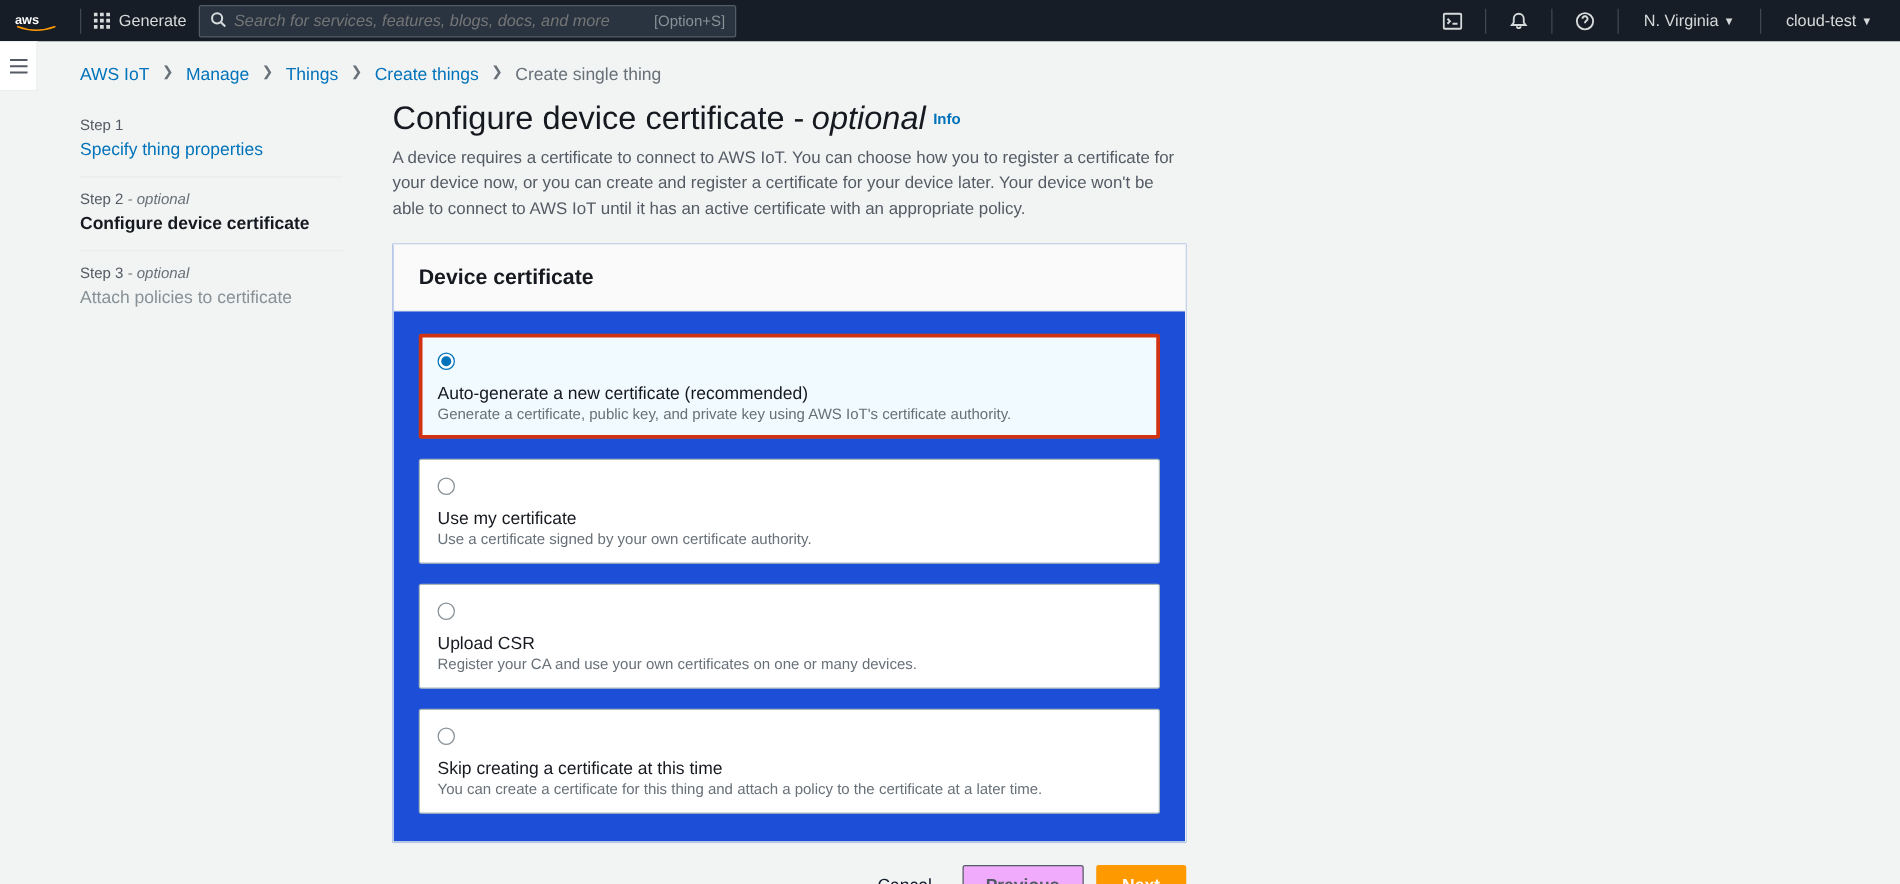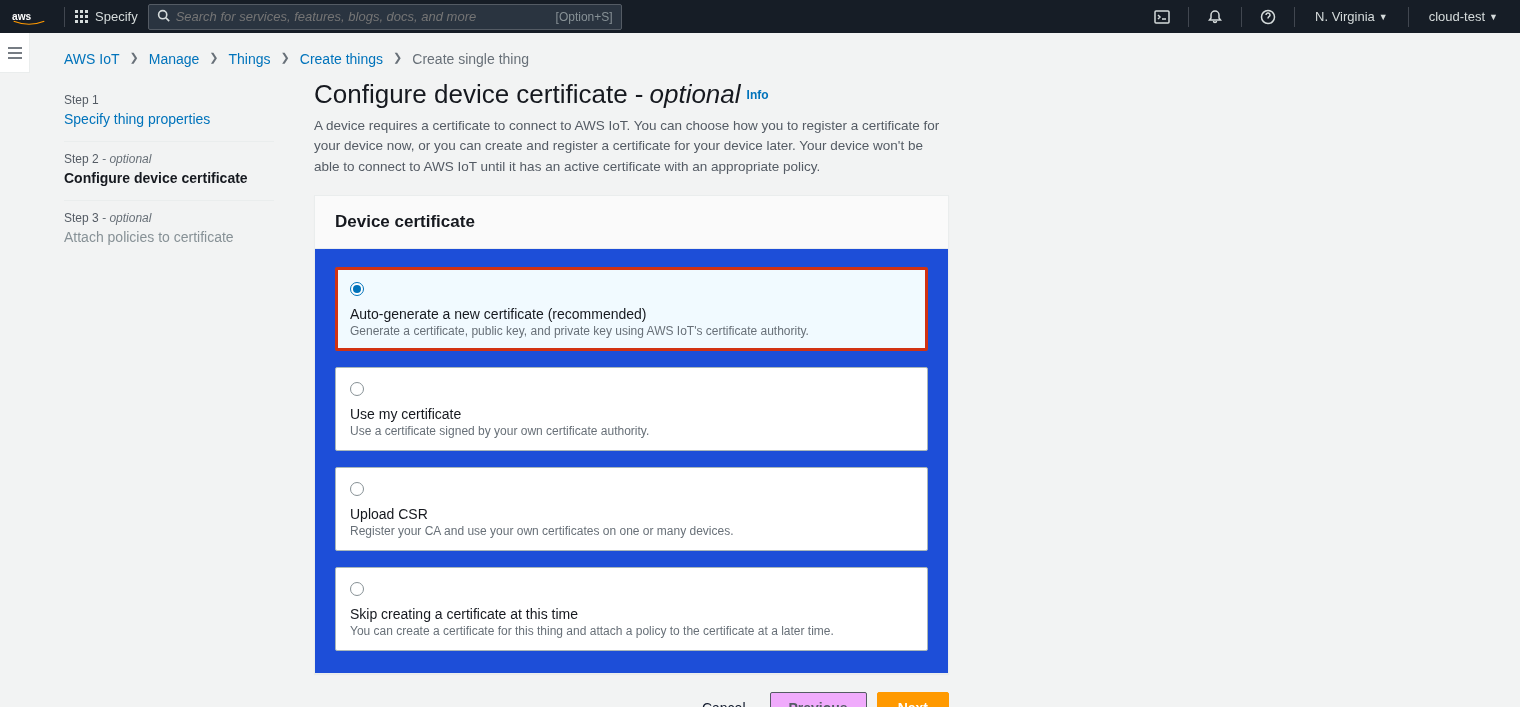--- a/index.html
+++ b/index.html
@@ -5,21 +5,21 @@
 * { box-sizing: border-box; margin: 0; padding: 0; }
 body { font-family: "Amazon Ember", "Helvetica Neue", Arial, sans-serif; font-size: 14px; color: #16191f; background: #f2f3f3; }
 
 
 .topnav { background: #161d26; height: 33px; display: flex; align-items: center; padding: 0 12px; color: #d5dbdb; }
 .aws-logo { display: flex; align-items: center; margin-right: 8px; justify-content: flex-end; }
 .aws-logo svg { height: 16px; }
 .nav-divider { width: 1px; height: 20px; background: #414750; margin: 0 10px; }
 .services-btn { display: flex; align-items: center; gap: 6px; color: #d5dbdb; cursor: pointer; font-size: 13px; }
 .services-grid { display: inline-block; width: 14px; height: 14px; }
-.searchbox { flex: 0 0 auto; display: flex; align-items: center; background: #2a3440; border: 1px solid #545b64; border-radius: 2px; height: 26px; padding: 0 8px; margin-left: 10px; width: 474px; }
+.searchbox { flex: 0 0 auto; display: flex; align-items: center; background: #2a3440; border: 1px solid #545b64; border-radius: 2px; height: 26px; padding: 0 8px; margin-left: 10px; width: 430px; }
 .searchbox input { background: transparent; border: none; color: #d5dbdb; font-size: 13px; font-style: italic; flex: 1; outline: none; }
 .search-shortcut { color: #879196; font-size: 12px; }
 .nav-spacer { flex: 1; }
 .nav-icon-btn { color: #d5dbdb; padding: 0 8px; cursor: pointer; display: flex; align-items: center; }
 .nav-region, .nav-account { color: #d5dbdb; font-size: 13px; padding: 0 10px; cursor: pointer; display: flex; align-items: center; gap: 4px; }
 
 
 .side-toggle { position: absolute; left: 0; top: 33px; width: 30px; height: 40px; display: flex; align-items: center; justify-content: center; background: #fff; border-right: 1px solid #eaeded; border-bottom: 1px solid #eaeded; cursor: pointer; }
 
 
@@ -90,21 +90,21 @@
             <rect x="10" y="0" width="3" height="3"></rect>
             <rect x="0" y="5" width="3" height="3"></rect>
             <rect x="5" y="5" width="3" height="3"></rect>
             <rect x="10" y="5" width="3" height="3"></rect>
             <rect x="0" y="10" width="3" height="3"></rect>
             <rect x="5" y="10" width="3" height="3"></rect>
             <rect x="10" y="10" width="3" height="3"></rect>
           </g>
         </svg>
     </span>
-    <span>Specify</span>
+    <span>Generate</span>
   </div>
   <div class="searchbox">
     <span style="margin-right:6px;">
       <svg width="13" height="13" viewBox="0 0 16 16" fill="none" stroke="#d5dbdb" stroke-width="2">
           <circle cx="7" cy="7" r="5"></circle>
           <line x1="11" y1="11" x2="15" y2="15"></line>
         </svg>
     </span>
     <input type="text" placeholder="Search for services, features, blogs, docs, and more" style="">
     <span class="search-shortcut">[Option+S]</span>

